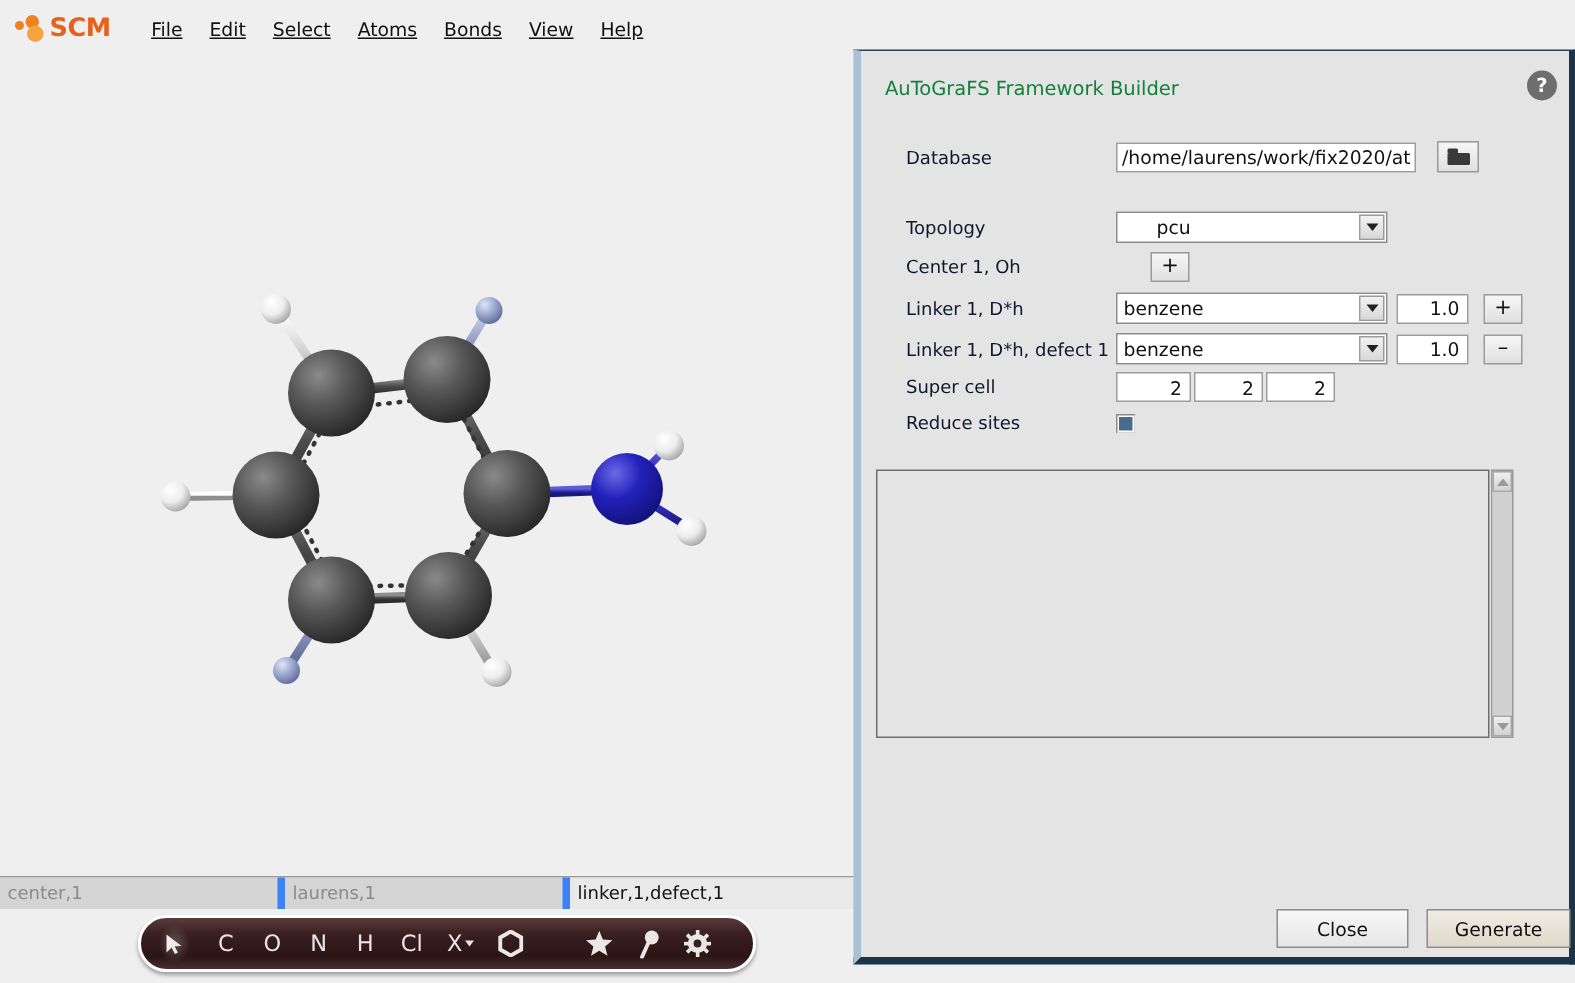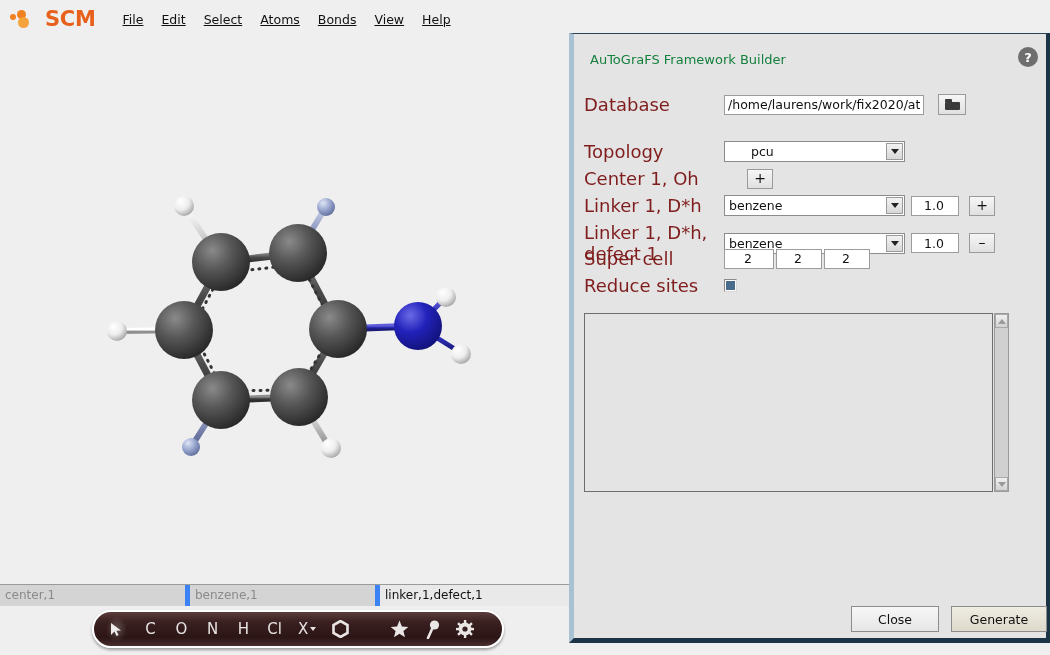--- a/index.html
+++ b/index.html
@@ -22,22 +22,22 @@
   }
   #logo { display: flex; align-items: center; margin-left: 10px; margin-right: 18px; }
   #logo .dots { position: relative; width: 22px; height: 20px; }
   #logo .dots i {
     position: absolute; border-radius: 50%; background: #f08020; display: block;
   }
   #logo .dots i.d1 { width: 9px; height: 9px; left: 7px; top: 1px; }
   #logo .dots i.d2 { width: 11px; height: 11px; left: 8px; top: 8px; background:#f5a33c; }
   #logo .dots i.d3 { width: 6px; height: 6px; left: 0px; top: 5px; }
   #logo .wordmark {
-    font-size: 21px; font-weight: bold; color: #e8611c;
-    letter-spacing: -0.3px; margin-left: 13px;
+    font-size: 17px; font-weight: bold; color: #e8611c;
+    letter-spacing: -0.3px; margin-left: 1px;
   }
   .menu-item {
     padding: 3px 9px; font-size: 12.5px; color: #111; cursor: default;
   }
   .menu-item u { text-decoration: underline; }
 
   
   #viewport {
     position: absolute; left: 0; top: 38px; width: 569px; height: 545px;
     background: #efefef; overflow: hidden;
@@ -107,32 +107,32 @@
   #help-btn {
     position: absolute; right: 8px; top: 13px;
     width: 20px; height: 20px; border-radius: 50%;
     background: #6e6e6e; color: #fff;
     font-size: 13px; font-weight: bold;
     display: flex; align-items: center; justify-content: center;
     cursor: default;
   }
 
   .row { position: absolute; display: flex; align-items: center; }
-  .lbl { font-size: 18px; color: #7f1d1d; }
+  .lbl { font-size: 12px; color: #0f172a; margin-left: 20px; }
 
   input.txt {
     font-family: "DejaVu Sans", "Liberation Sans", sans-serif;
     font-size: 12.5px; color: #111;
     background: #ffffff;
     border: 1px solid #9c9c9c;
     box-sizing: border-box;
     padding: 1px 3px;
     height: 20px;
   }
-  input.num { text-align: center; padding-right: 5px; }
+  input.num { text-align: right; padding-right: 5px; }
 
   .combo {
     position: relative; height: 21px; box-sizing: border-box;
     background: #fff; border: 1px solid #8c8c8c;
     display: flex; align-items: center;
     font-size: 12.5px; color: #111; padding-left: 4px;
     cursor: default;
   }
   .combo .arrowbox {
     position: absolute; right: 1px; top: 1px; bottom: 1px; width: 17px;
@@ -330,21 +330,21 @@
       <circle cx="299" cy="359" r="29" fill="url(#gC)"></circle>
       <circle cx="221" cy="362" r="29" fill="url(#gC)"></circle>
       <circle cx="184" cy="292" r="29" fill="url(#gC)"></circle>
 
       <circle cx="418" cy="288" r="24" fill="url(#gN)"></circle>
     </svg>
   </div>
 
   <div id="statusbar">
     <div class="status-cell dim">center,1</div>
-    <div class="status-cell dim2">benzene,1</div>
+    <div class="status-cell dim2">laurens,1</div>
     <div class="status-cell active">linker,1,defect,1</div>
   </div>
 
   <div id="toolwrap">
     <div id="toolbar">
       <div class="tool sel">
         <span>
           <svg width="13" height="15" viewBox="0 0 13 15">
               <path d="M1 1 L1 13 L4.4 9.6 L6.6 14 L8.6 13 L6.4 8.8 L11 8.6 Z" fill="#f0ecec"></path>
             </svg>

